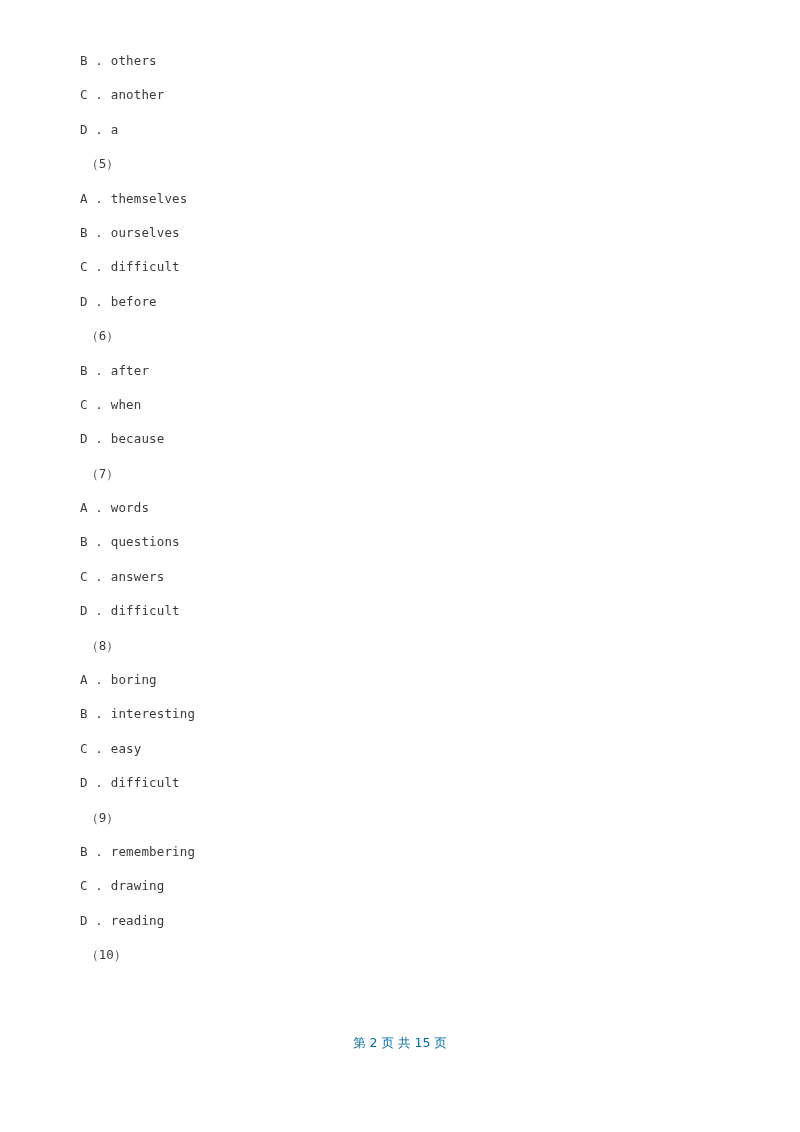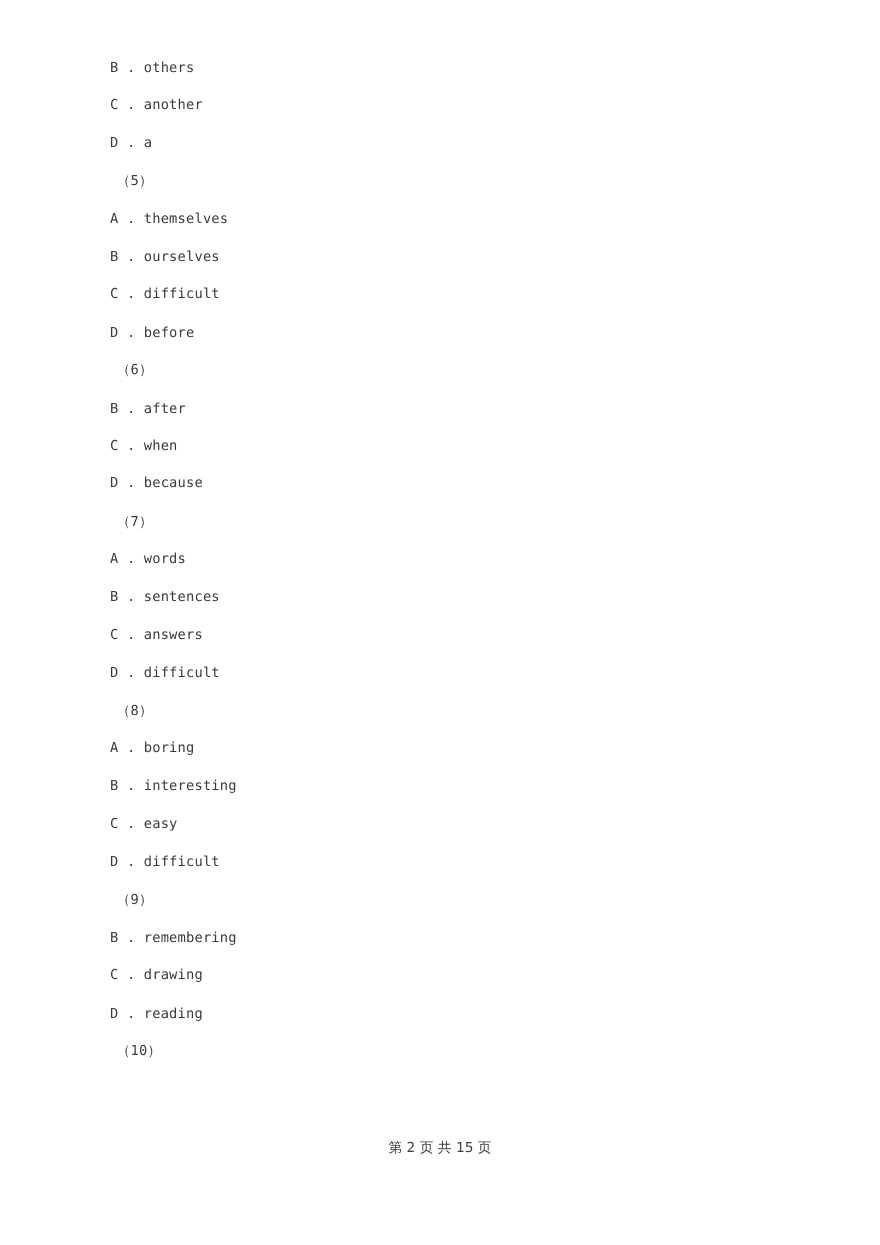--- a/index.html
+++ b/index.html
@@ -19,21 +19,21 @@
     position: absolute;
     left: 0;
     top: 0;
     width: 800px;
     height: 1132px;
     background: #ffffff;
   }
 
   #content {
     position: absolute;
-    left: 100px;
+    left: 80px;
     top: 44px;
     width: 640px;
   }
 
   .line {
     height: 34.4px;
     line-height: 34.4px;
     font-size: 12.5px;
     color: #3b3b3b;
     white-space: pre;
@@ -49,21 +49,21 @@
   }
 
   #footer {
     position: absolute;
     left: 0;
     top: 1033px;
     width: 800px;
     text-align: center;
     font-size: 12.5px;
     line-height: 20px;
-    color: #404040;
+    color: #0369a1;
     font-family: "DejaVu Sans", "Liberation Sans", sans-serif;
     white-space: pre;
   }
 </style>
 </head>
 <body>
 
 <div id="page">
 
   <div id="content">
@@ -74,21 +74,21 @@
       <div class="line option">A . themselves</div>
       <div class="line option">B . ourselves</div>
       <div class="line option">C . difficult</div>
       <div class="line option">D . before</div>
       <div class="line qnum">（6）</div>
       <div class="line option">B . after</div>
       <div class="line option">C . when</div>
       <div class="line option">D . because</div>
       <div class="line qnum">（7）</div>
       <div class="line option">A . words</div>
-      <div class="line option">B . sentences</div>
+      <div class="line option">B . questions</div>
       <div class="line option">C . answers</div>
       <div class="line option">D . difficult</div>
       <div class="line qnum">（8）</div>
       <div class="line option">A . boring</div>
       <div class="line option">B . interesting</div>
       <div class="line option">C . easy</div>
       <div class="line option">D . difficult</div>
       <div class="line qnum">（9）</div>
       <div class="line option">B . remembering</div>
       <div class="line option">C . drawing</div>

